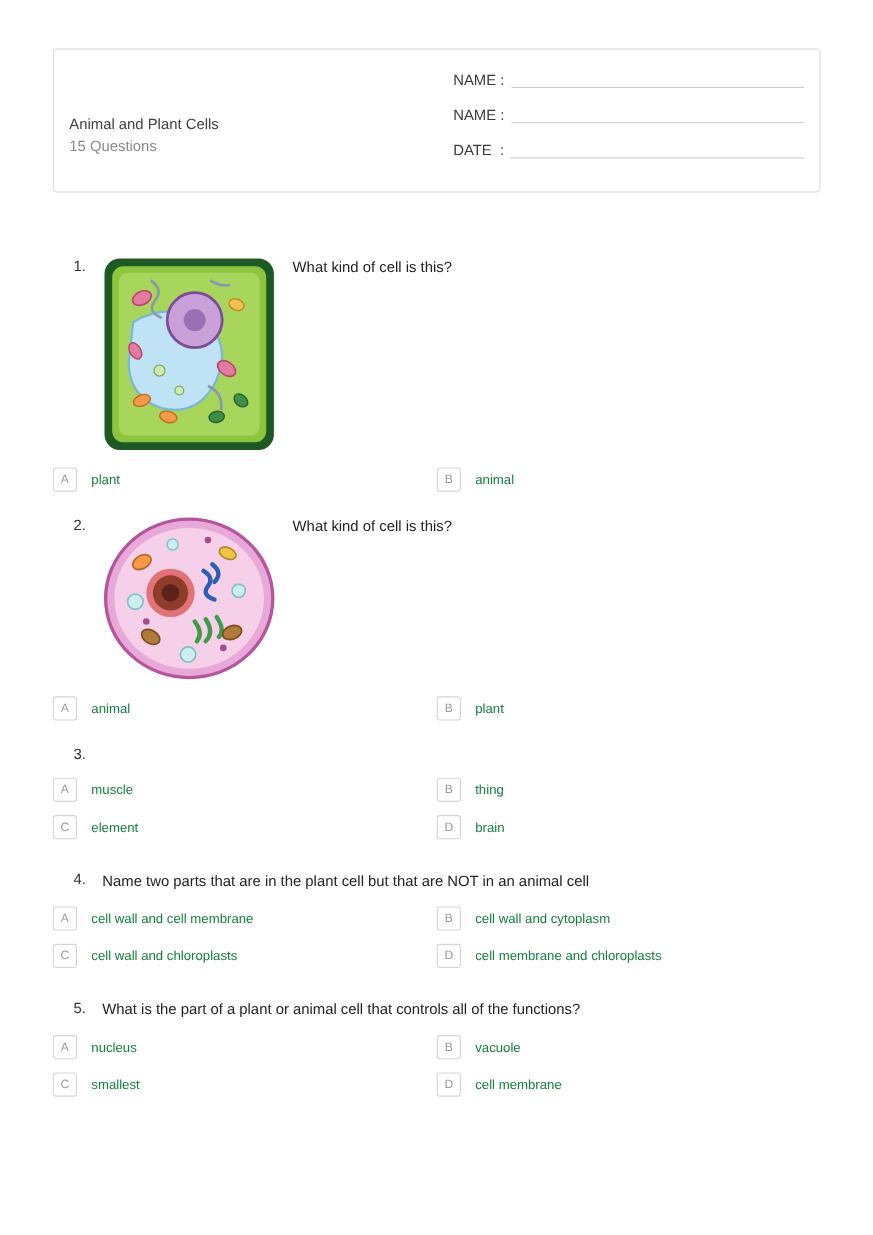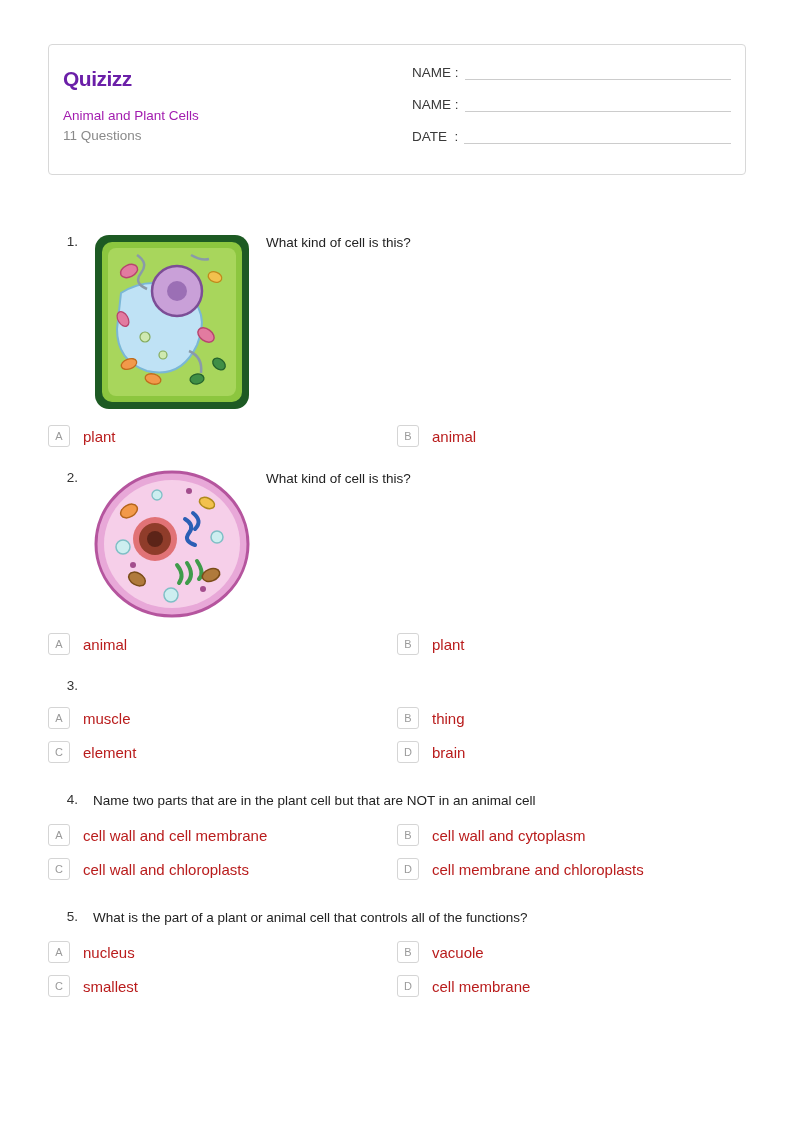--- a/index.html
+++ b/index.html
@@ -42,23 +42,23 @@
     display: flex;
     align-items: center;
     font-size: 21px;
     font-weight: bold;
     color: #6b1fa8;
     letter-spacing: -0.5px;
     height: 30px;
   }
   .logo .logo-text { line-height: 1; }
   .quiz-title {
-    margin-top: 15px;
-    font-size: 13.5px;
-    color: #a21caf;
+    margin-top: 42px;
+    font-size: 13.5px;
+    color: #404040;
   }
   .quiz-sub {
     margin-top: 5px;
     font-size: 13.5px;
     color: #8a8a8a;
   }
   .header-right {
     flex: 1;
     box-sizing: border-box;
     padding: 20px 14px 0 8px;
@@ -132,22 +132,22 @@
     border-radius: 3px;
     font-size: 11px;
     color: #9a9a9a;
     display: flex;
     align-items: center;
     justify-content: center;
     box-sizing: border-box;
     flex: 0 0 auto;
   }
   .ans-text {
-    font-size: 15px;
-    color: #b91c1c;
+    font-size: 12px;
+    color: #15803d;
     margin-left: 13px;
   }
   .answers.cols .answer:nth-child(odd) .ans-key { margin-left: 0; }
 
   .spacer-16 { height: 16px; }
   .spacer-10 { height: 10px; }
 
   
   .cell-img {
     width: 158px;
@@ -156,25 +156,22 @@
   }
   .cell-img svg { display: block; }
 </style>
 </head>
 <body>
 
 <div class="page">
 
   <div class="header-card">
     <div class="header-left">
-      <div class="logo">
-        <span class="logo-text">Quizizz</span>
-      </div>
       <div class="quiz-title">Animal and Plant Cells</div>
-      <div class="quiz-sub">11 Questions</div>
+      <div class="quiz-sub">15 Questions</div>
     </div>
     <div class="header-right">
       <div class="field-row">
         <span class="field-label">NAME :</span>
         <span class="field-line"></span>
       </div>
       <div class="field-row">
         <span class="field-label">NAME :</span>
         <span class="field-line"></span>
       </div>

